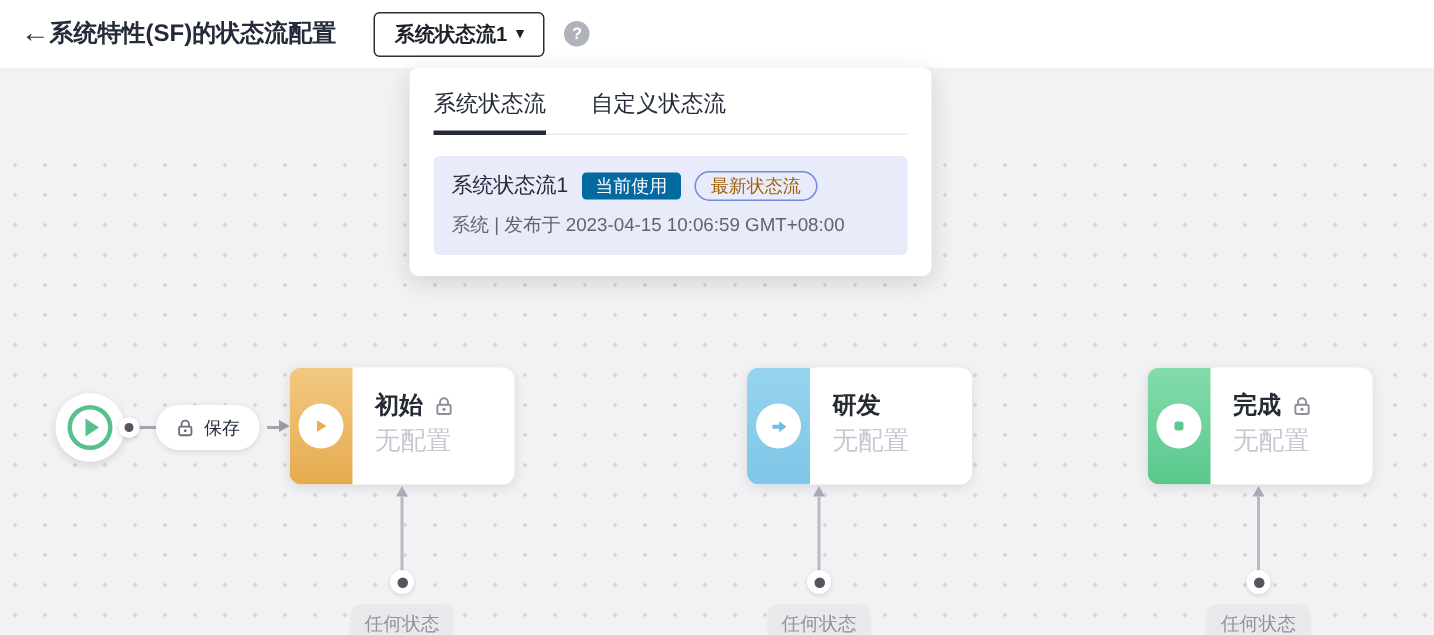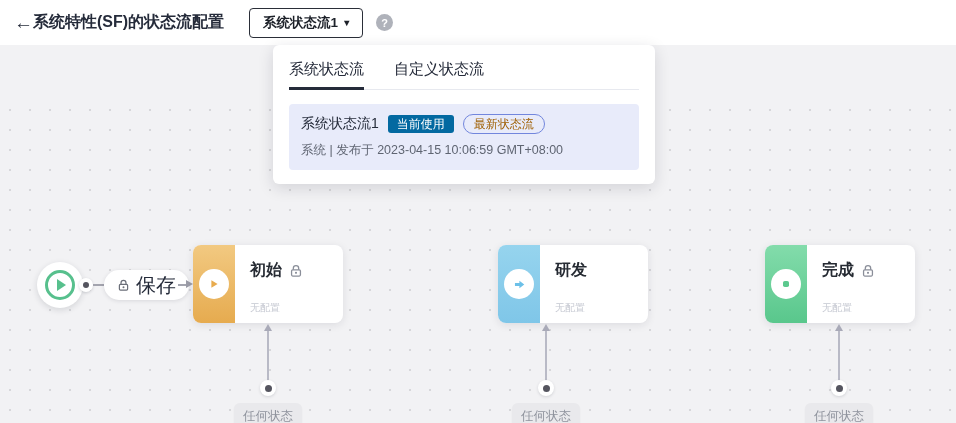--- a/index.html
+++ b/index.html
@@ -23,21 +23,21 @@
           color:#fff; font-size:11px; font-weight:bold; display:flex; align-items:center;
           justify-content:center; cursor:pointer; }
 
   
   .canvas { position:absolute; left:0; top:45px; right:0; bottom:0; background:#f2f2f4; }
   .dots { position:absolute; left:0; top:55px; right:0; bottom:0;
           background-image:radial-gradient(#d7d7da 1.2px, transparent 1.3px);
           background-size:20px 20px; background-position:0 0; }
 
   
-  .panel { position:absolute; left:273px; top:45px; width:382px; background:#fff;
+  .panel { position:absolute; left:273px; top:45px; width:348px; background:#fff;
            border-radius:6px; box-shadow:0 4px 16px rgba(20,24,40,.14); z-index:10;
            padding:15px 16px 14px; }
   .tabs { display:flex; gap:30px; border-bottom:1px solid #e7e9ef; position:relative; }
   .tab { font-size:15px; color:#252b3a; padding-bottom:10px; cursor:pointer; position:relative; }
   .tab.active::after { content:""; position:absolute; left:0; right:0; bottom:-1px; height:3px;
                        background:#252b3a; }
   .flow-card { margin-top:14px; background:#e8ebfa; border-radius:4px; padding:10px 12px 11px;
                cursor:pointer; }
   .flow-card-row1 { display:flex; align-items:center; gap:9px; }
   .flow-card-name { font-size:14px; color:#252b3a; }
@@ -57,37 +57,37 @@
                border-left:9px solid #57c08d; margin-left:3px; }
   .conn-dot { position:absolute; width:14px; height:14px; background:#fff; border-radius:50%;
               box-shadow:0 1px 3px rgba(30,34,48,.18); display:flex; align-items:center;
               justify-content:center; }
   .conn-dot::after { content:""; width:6px; height:6px; border-radius:50%; background:#55555f; }
   .hline { position:absolute; height:2px; background:#a3a4ae; }
   .arrow-right { position:absolute; width:0; height:0; border-top:4.5px solid transparent;
                  border-bottom:4.5px solid transparent; border-left:7px solid #9b9ca7; }
   .save-pill { position:absolute; left:104px; top:225px; height:30px; padding:0 13px;
                background:#fff; border-radius:15px; box-shadow:0 1px 4px rgba(30,34,48,.12);
-               display:flex; align-items:center; gap:6px; font-size:20px; color:#252b3a;
+               display:flex; align-items:center; gap:6px; font-size:12px; color:#252b3a;
                cursor:pointer; }
 
   .node { position:absolute; top:200px; width:150px; height:78px; background:#fff;
           border-radius:8px; box-shadow:0 2px 8px rgba(30,34,48,.10); overflow:hidden;
           cursor:pointer; }
   .node-strip { position:absolute; left:0; top:0; width:42px; height:100%;
                 display:flex; align-items:center; justify-content:center; }
   .strip-orange { background:linear-gradient(180deg,#f2c981,#e6ab4f); }
   .strip-blue   { background:linear-gradient(180deg,#96d4ee,#7fc6e8); }
   .strip-green  { background:linear-gradient(180deg,#83dcab,#59c78c); }
   .node-circle { width:30px; height:30px; background:#fff; border-radius:50%;
                  display:flex; align-items:center; justify-content:center; }
   .node-body { position:absolute; left:57px; top:15px; right:8px; }
   .node-title-row { display:flex; align-items:center; gap:7px; }
   .node-title { font-size:16px; font-weight:bold; color:#262b33; }
-  .node-sub { margin-top:20px; font-size:10px; color:#c5c8d1; }
+  .node-sub { margin-top:1px; font-size:17px; color:#c5c8d1; }
 
   
   .vconn { position:absolute; top:279px; width:80px; display:flex; flex-direction:column;
            align-items:center; }
   .arrow-up { width:0; height:0; border-left:4.5px solid transparent;
               border-right:4.5px solid transparent; border-bottom:7px solid #a9aab8; }
   .vline { width:2px; height:51px; background:#b9bac6; }
   .vdot { width:16px; height:16px; background:#fff; border-radius:50%; margin-top:-2px;
           box-shadow:0 1px 3px rgba(30,34,48,.15); display:flex; align-items:center;
           justify-content:center; }

